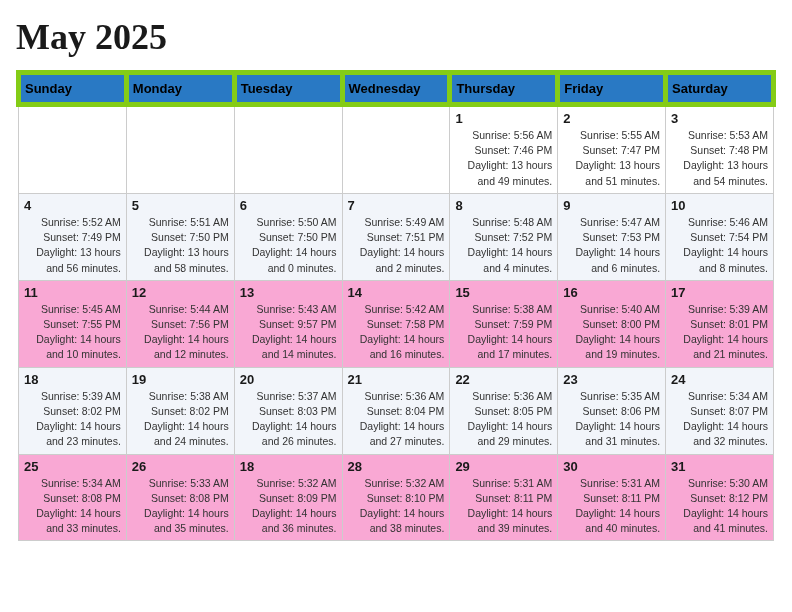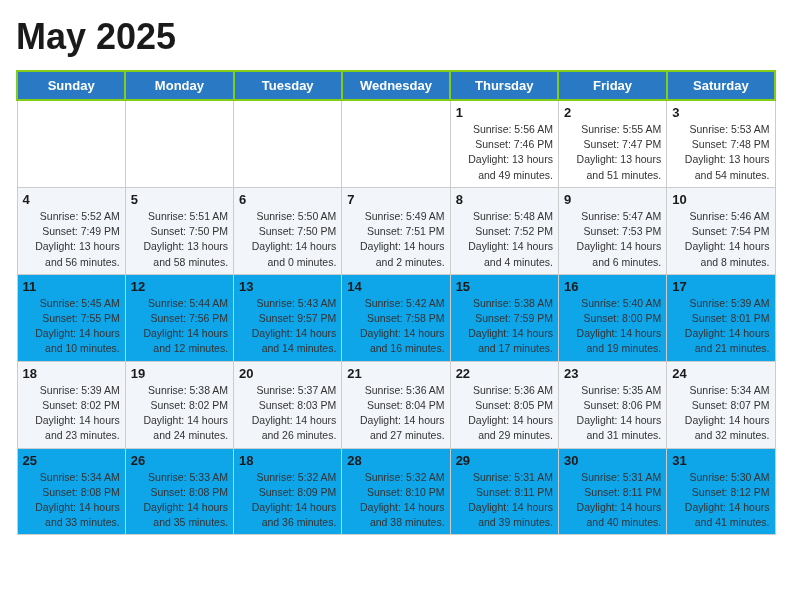--- a/index.html
+++ b/index.html
@@ -29,43 +29,44 @@
     }
     .logo-text span {
       color: #2196F3;
     }
     .logo-icon {
       width: 36px;
       height: 36px;
     }
     .title-block {
       text-align: left;
+      font-family: Liberation Serif, serif;
     }
     .month-title {
       font-size: 36px;
       font-weight: bold;
       color: #1a1a1a;
     }
     .location {
       font-size: 15px;
       color: #444;
     }
     .calendar {
       width: 100%;
       border-collapse: collapse;
       font-size: 11px;
     }
     .calendar th {
       background: #2979c4;
-      color: #ffffff;
+      color: #000000;
       padding: 6px 4px;
       font-size: 13px;
       font-weight: bold;
-      border: 2px solid #84cc16;
-      text-align: center;
+      border: 5px solid #84cc16;
+      text-align: left;
     }
     .calendar td {
       border: 1px solid #ccc;
       vertical-align: top;
       padding: 4px 5px;
       width: calc(100% / 7);
       min-height: 80px;
       background: #fff;
     }
     .calendar tr:nth-child(even) td {
@@ -84,21 +85,21 @@
     .day-info {
       color: #333;
       font-size: 10.5px;
       line-height: 1.45;
       text-align: right;
     }
     .empty-cell {
       background: #fff !important;
     }
     
-    .row-odd td { background: #0ea5e9; }
+    .row-odd td { background: #f9a8d4; }
     .row-even td { background: #eef2f8; }
   </style>
 </head>
 <body>
 
 <div class="header">
   <div class="title-block">
     <div class="month-title">May 2025</div>
   </div>
 </div>

